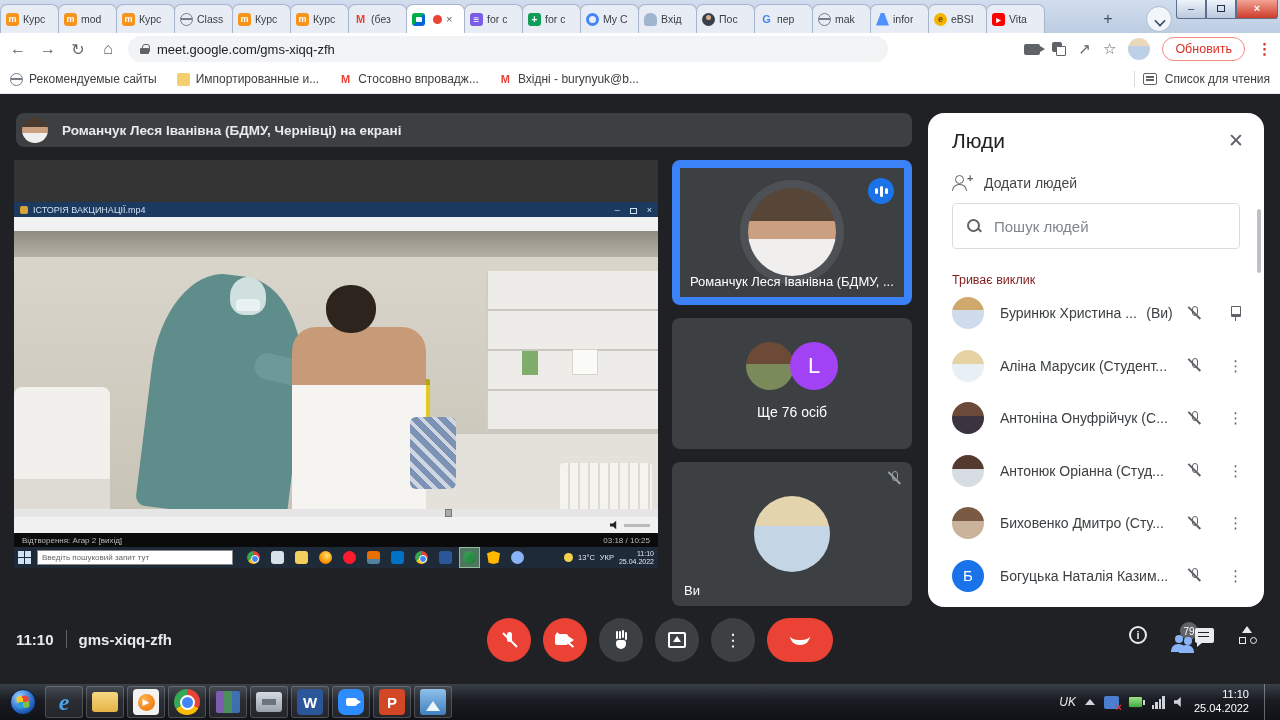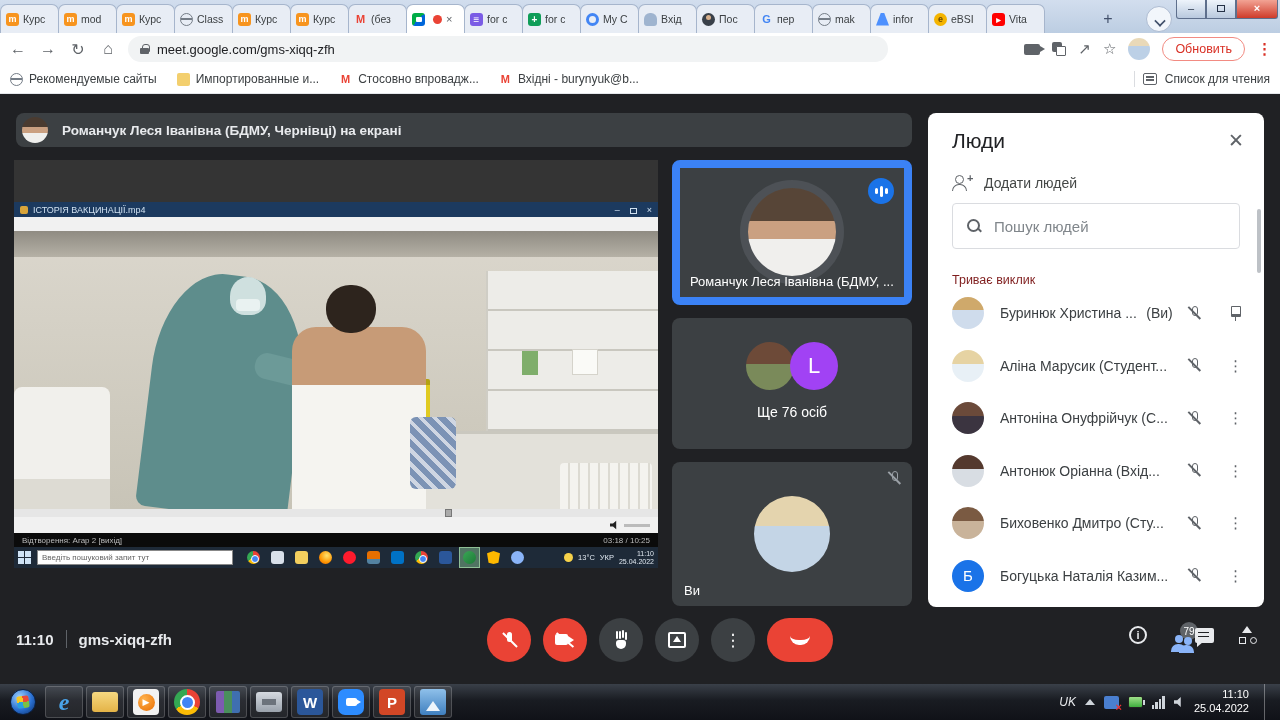--- a/index.html
+++ b/index.html
@@ -217,21 +217,21 @@
   .you-label { position:absolute; left:12px; bottom:8px; font-size:13px; color:#fff; }
   .icn-micoff { position:relative; width:16px; height:17px; display:inline-block; color:#9aa0a6; }
   .icn-micoff::before { content:""; position:absolute; left:6px; top:1px; width:4px; height:8px;
     border:1.5px solid currentColor; border-radius:3px; }
   .icn-micoff::after { content:""; position:absolute; left:0; top:7px; width:17px; height:1.5px;
     background:currentColor; transform:rotate(45deg); }
   .tile3-mic { position:absolute; right:10px; top:8px; }
 
   
   .panel { position:absolute; left:928px; top:19px; width:336px; height:494px; background:#fff;
-    border-radius:8px; overflow:hidden; }
+    border-radius:16px; overflow:hidden; }
   .panel-title { position:absolute; left:24px; top:16px; font-size:21px; color:#202124; }
   .panel-close { position:absolute; right:20px; top:16px; font-size:19px; color:#5f6368; }
   .add-people { position:absolute; left:24px; top:62px; display:flex; align-items:center; gap:12px; }
   .icn-padd { position:relative; width:20px; height:16px; color:#5f6368; }
   .icn-padd::before { content:""; position:absolute; left:3px; top:0; width:7px; height:7px;
     border:1.5px solid currentColor; border-radius:50%; }
   .icn-padd::after { content:""; position:absolute; left:0; top:9px; width:13px; height:6px;
     border:1.5px solid currentColor; border-bottom:none; border-radius:7px 7px 0 0; }
   .padd-plus { position:absolute; left:15px; top:-3px; font-size:11px; color:#5f6368; font-weight:bold; }
   .add-label { font-size:14px; color:#444746; }
@@ -741,21 +741,21 @@
             </span>
             <span class="icn-micoff"></span>
 
             <span class="more-ic">⋮</span>
           </div>
           <div class="prow more">
             <span class="p-av i-avp4">
               <span></span>
             </span>
             <span class="p-name-wrap">
-              <span class="p-name">Антонюк Оріанна (Вхід...</span>
+              <span class="p-name">Антонюк Оріанна (Студ...</span>
               <span class="p-suffix"></span>
             </span>
             <span class="icn-micoff"></span>
 
             <span class="more-ic">⋮</span>
           </div>
           <div class="prow more">
             <span class="p-av i-avp5">
               <span></span>
             </span>

